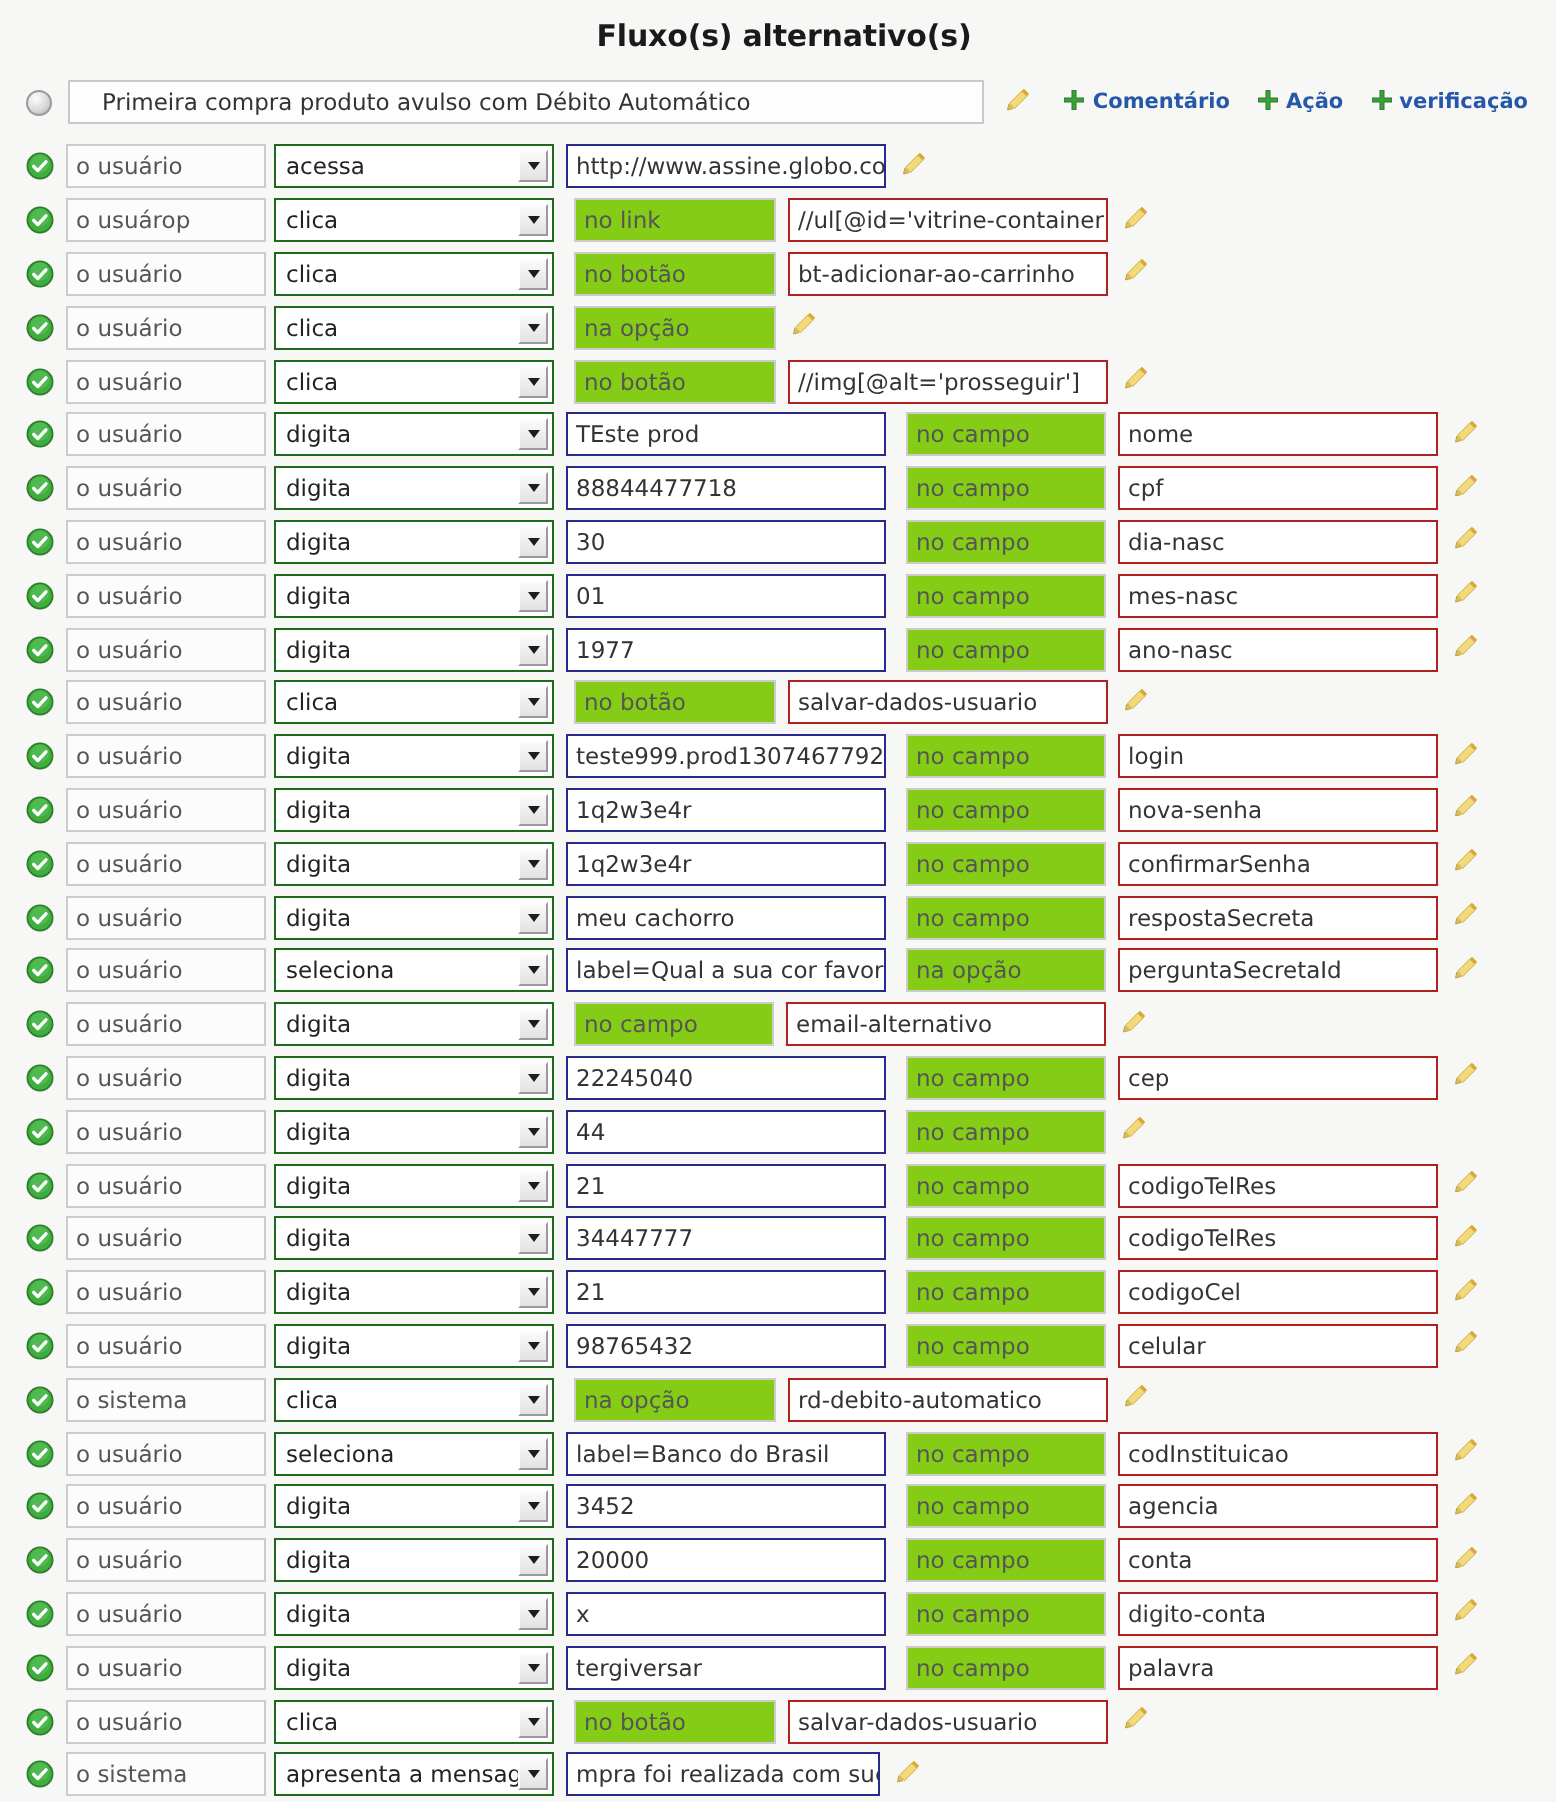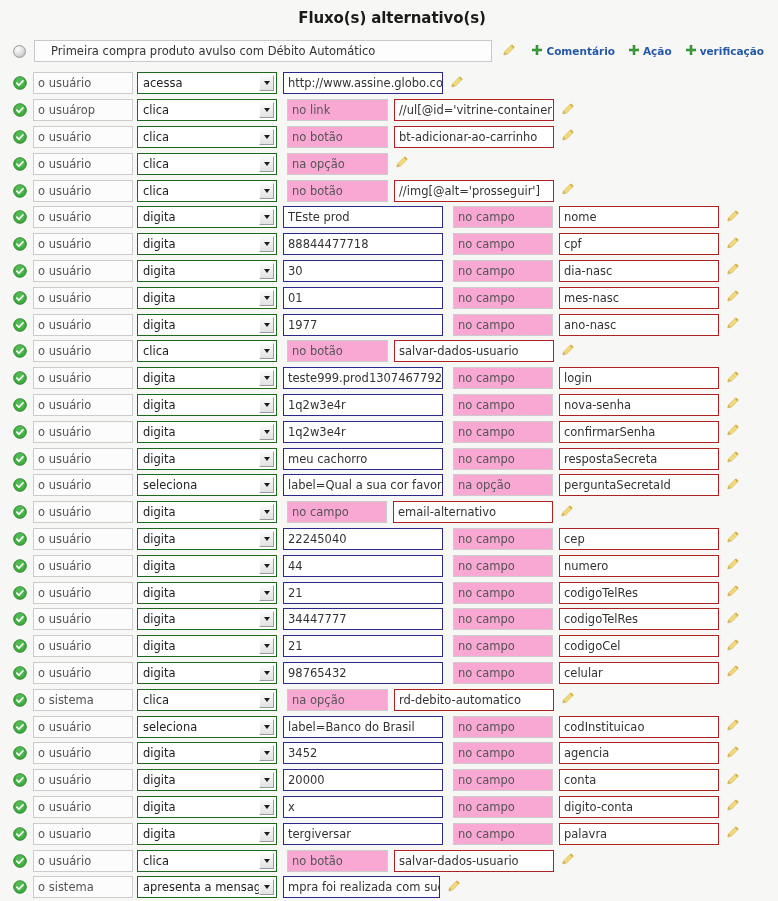--- a/index.html
+++ b/index.html
@@ -83,21 +83,21 @@
     font-family: "DejaVu Sans", "Liberation Sans", sans-serif;
     font-size: 11.5px;
     padding: 0 4px;
     background: #fff;
     white-space: nowrap;
     overflow: hidden;
     display: block;
     flex: none;
   }
   .fld.actor  { width: 100px; border: 1px solid #cccccc; color: #555; background: #fcfcfc; }
-  .fld.prep   { border: 1px solid #cccccc; color: #555; background: #f9a8d4; }
+  .fld.prep   { border: 1px solid #cccccc; color: #555; background: #84cc16; }
   .fld.blue   { border: 1px solid #2a2a8c; color: #333; }
   .fld.red    { border: 1px solid #b02020; color: #333; }
 
   
   .act-select {
     width: 140px; height: 22px;
     border: 1px solid #1d6a1d;
     background: #fff;
     position: relative;
     flex: none;
@@ -658,21 +658,20 @@
       </span>
       <span class="fld actor c-actor">o usuário</span>
       <div class="act-select c-sel">
         <span class="sel-txt">digita</span>
         <span class="sel-btn">
           <i></i>
         </span>
       </div>
       <span class="fld blue c-val">44</span>
       <span class="fld prep c-prep">no campo</span>
-      <span class="fld red c-tgt">numero</span>
       <span class="c-pen"><svg class="pencil" viewBox="0 0 16 16">
           <g>
             <path d="M11.4 1.6l3 3-1.3 1.3-3-3z" fill="#d7a82e"></path>
             <path d="M3.1 9.9l7-7 3 3-7 7z" fill="#f2d979" stroke="#c9a336" stroke-width="0.5"></path>
             <path d="M2.7 10.4l2.5 2.5-3.2.8z" fill="#e8c14a" stroke="#a8882a" stroke-width="0.4"></path>
           </g>
         </svg></span>
     </div>
     <div class="step-row lay-field">
       <span class="ok-wrap">

